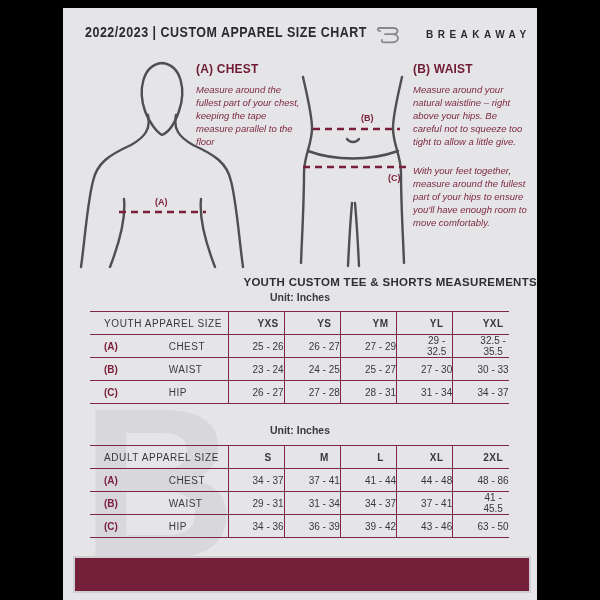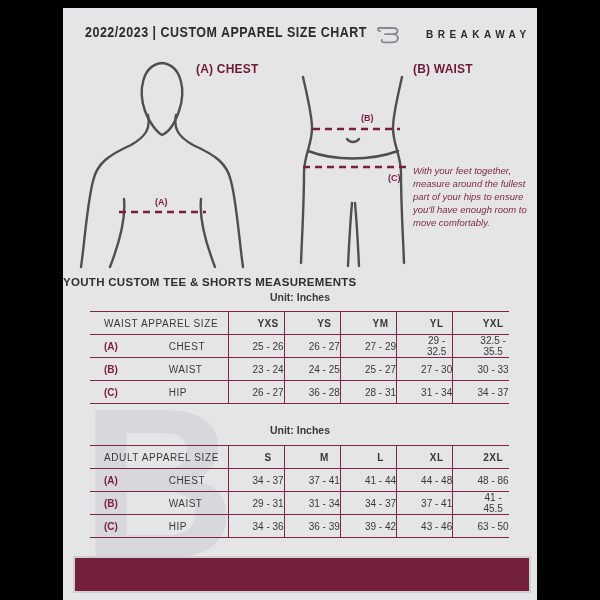--- a/index.html
+++ b/index.html
@@ -22,21 +22,21 @@
   
   .fig{position:absolute;}
   .guide-block{position:absolute;}
   .guide-head{font-size:12px;font-weight:800;color:#6f1b36;margin:0 0 7px 0;letter-spacing:0.2px;}
   .guide-body{font-size:9.5px;font-style:italic;font-weight:500;color:#7d2944;line-height:1.38;margin:0;}
   .fig-stroke{fill:none;stroke:#4f4f52;stroke-width:2.4;stroke-linecap:round;}
   .dash{stroke:#7b1e3c;stroke-width:2.3;stroke-dasharray:7 5;}
   .fig-label{font-size:9px;font-weight:700;fill:#7b1e3c;font-family:"Liberation Sans",sans-serif;}
 
   
-  .tbl-title{position:absolute;width:100%;text-align:left;font-size:11.5px;font-weight:800;
+  .tbl-title{position:absolute;width:100%;text-align:right;font-size:11.5px;font-weight:800;
              color:#2f2f31;letter-spacing:0.3px;}
   .tbl-unit{position:absolute;width:100%;text-align:center;font-size:10.5px;
             font-weight:600;color:#3a3a3c;}
 
   
   .size-table{position:absolute;left:27px;width:419px;border-collapse:collapse;table-layout:fixed;}
   .size-table td{height:22px;padding:0;font-size:10px;color:#38383a;text-align:center;vertical-align:middle;}
   .size-table td:first-child{text-align:left;padding-left:14px;}
   .size-table td + td{border-left:1.5px solid #7d2746;padding-left:24px;}
   .size-table tr{border-top:1.5px solid #7d2746;}
@@ -84,43 +84,45 @@
       <path class="fig-stroke" d="M62 148 C60 170 59 190 58 211" stroke-width="2"></path>
       <path class="fig-stroke" d="M65 148 C67 170 68 190 69 211" stroke-width="2"></path>
       <line class="dash" x1="23" y1="74" x2="110" y2="74"></line>
       <line class="dash" x1="13" y1="112" x2="118" y2="112"></line>
       <text class="fig-label" x="71" y="66">(B)</text>
       <text class="fig-label" x="98" y="126">(C)</text>
     </svg>
 
     <div class="guide-block" style="left:133px;top:54px;width:106px">
       <p class="guide-head">(A) CHEST</p>
+      <p class="guide-body">Measure around the fullest part of your chest, keeping the tape measure parallel to the floor</p>
     </div>
     <div class="guide-block" style="left:350px;top:54px;width:114px">
       <p class="guide-head">(B) WAIST</p>
+      <p class="guide-body">Measure around your natural waistline – right above your hips. Be careful not to squeeze too tight to allow a little give.</p>
     </div>
     <div class="guide-block" style="left:350px;top:156px;width:120px">
       <p class="guide-body">With your feet together, measure around the fullest part of your hips to ensure you'll have enough room to move comfortably.</p>
     </div>
 
     <div class="tbl-title" style="top:268px">YOUTH CUSTOM TEE &amp; SHORTS MEASUREMENTS</div>
     <div class="tbl-unit" style="top:283px">Unit: Inches</div>
 
     <table class="size-table" style="top:303px">
       <colgroup>
           <col style="width:138px">
           <col>
           <col>
           <col>
           <col>
           <col>
         </colgroup>
       <tbody>
           <tr>
-        <td class="hdr-first">WAIST APPAREL SIZE</td>
+        <td class="hdr-first">YOUTH APPAREL SIZE</td>
         <td class="hdr-size">YXS</td>
         <td class="hdr-size">YS</td>
         <td class="hdr-size">YM</td>
         <td class="hdr-size">YL</td>
         <td class="hdr-size">YXL</td>
       </tr>
       <tr>
         <td><span class="row-prefix">(A)</span> <span class="row-label">CHEST</span></td>
         <td>25 - 26</td>
         <td>26 - 27</td>
@@ -132,21 +134,21 @@
         <td><span class="row-prefix">(B)</span> <span class="row-label">WAIST</span></td>
         <td>23 - 24</td>
         <td>24 - 25</td>
         <td>25 - 27</td>
         <td>27 - 30</td>
         <td>30 - 33</td>
       </tr>
       <tr>
         <td><span class="row-prefix">(C)</span> <span class="row-label">HIP</span></td>
         <td>26 - 27</td>
-        <td>36 - 28</td>
+        <td>27 - 28</td>
         <td>28 - 31</td>
         <td>31 - 34</td>
         <td>34 - 37</td>
       </tr>
     </tbody>
       </table>
 
     <div class="tbl-unit" style="top:416px">Unit: Inches</div>
 
     <table class="size-table" style="top:437px">

